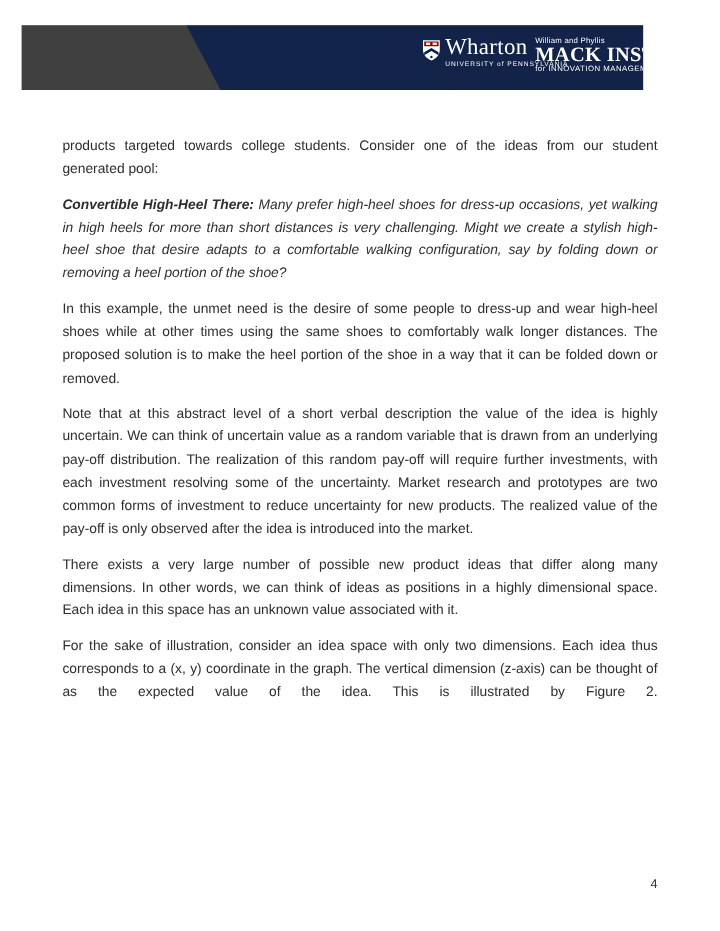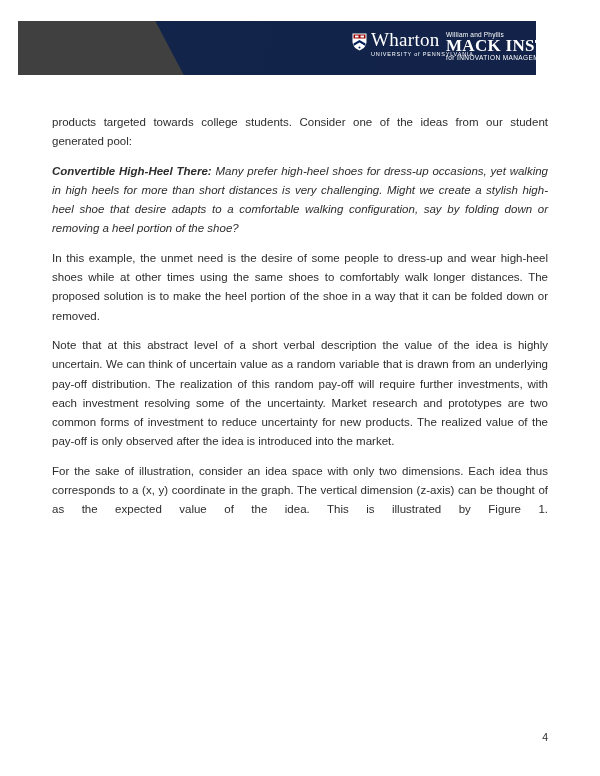--- a/index.html
+++ b/index.html
@@ -102,17 +102,18 @@
     </div>
   </div>
 
   <div class="content">
     <p>products targeted towards college students. Consider one of the ideas from our student generated pool:</p>
 
     <p class="quote"><span class="lead">Convertible High-Heel There:</span> <span>Many prefer high-heel shoes for dress-up occasions, yet walking in high heels for more than short distances is very challenging. Might we create a stylish high-heel shoe that desire adapts to a comfortable walking configuration, say by folding down or removing a heel portion of the shoe?</span></p>
 
     <p>In this example, the unmet need is the desire of some people to dress-up and wear high-heel shoes while at other times using the same shoes to comfortably walk longer distances. The proposed solution is to make the heel portion of the shoe in a way that it can be folded down or removed.</p>
     <p>Note that at this abstract level of a short verbal description the value of the idea is highly uncertain. We can think of uncertain value as a random variable that is drawn from an underlying pay-off distribution. The realization of this random pay-off will require further investments, with each investment resolving some of the uncertainty. Market research and prototypes are two common forms of investment to reduce uncertainty for new products. The realized value of the pay-off is only observed after the idea is introduced into the market.</p>
-    <p class="justify-last">For the sake of illustration, consider an idea space with only two dimensions. Each idea thus corresponds to a (x, y) coordinate in the graph. The vertical dimension (z-axis) can be thought of as the expected value of the idea. This is illustrated by Figure 1.</p>
+    <p>There exists a very large number of possible new product ideas that differ along many dimensions. In other words, we can think of ideas as positions in a highly dimensional space. Each idea in this space has an unknown value associated with it.</p>
+    <p class="justify-last">For the sake of illustration, consider an idea space with only two dimensions. Each idea thus corresponds to a (x, y) coordinate in the graph. The vertical dimension (z-axis) can be thought of as the expected value of the idea. This is illustrated by Figure 2.</p>
   </div>
 
   <div class="page-num">4</div>
 </div>
 
 </body></html>

